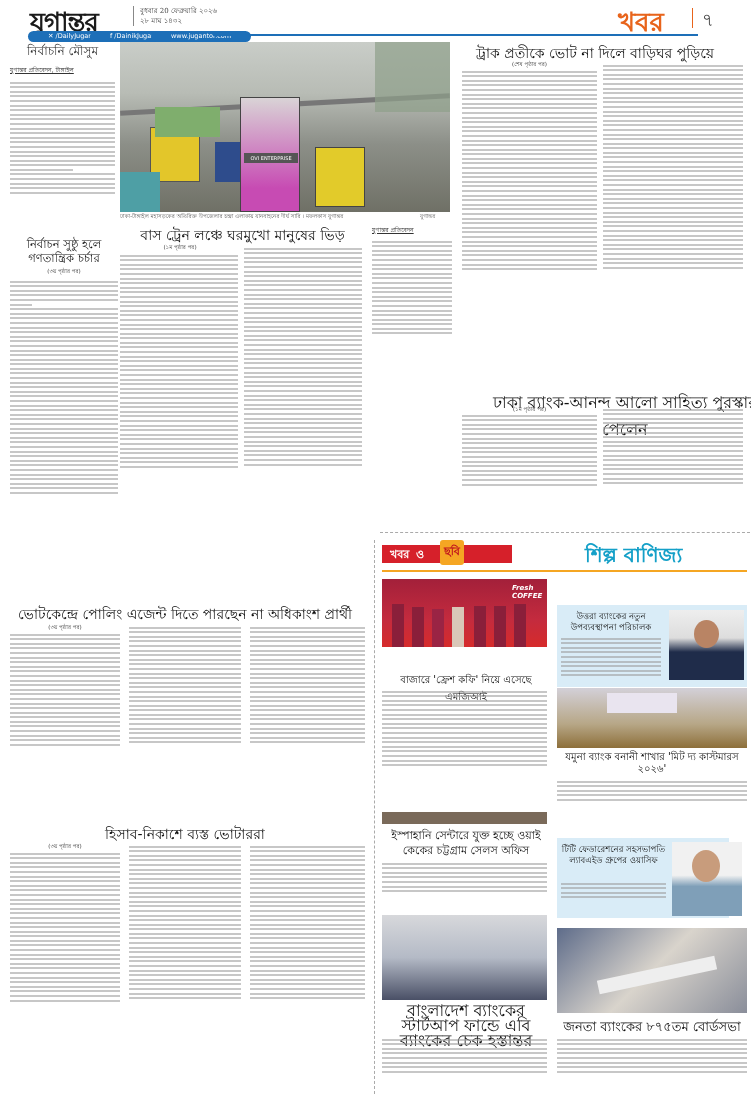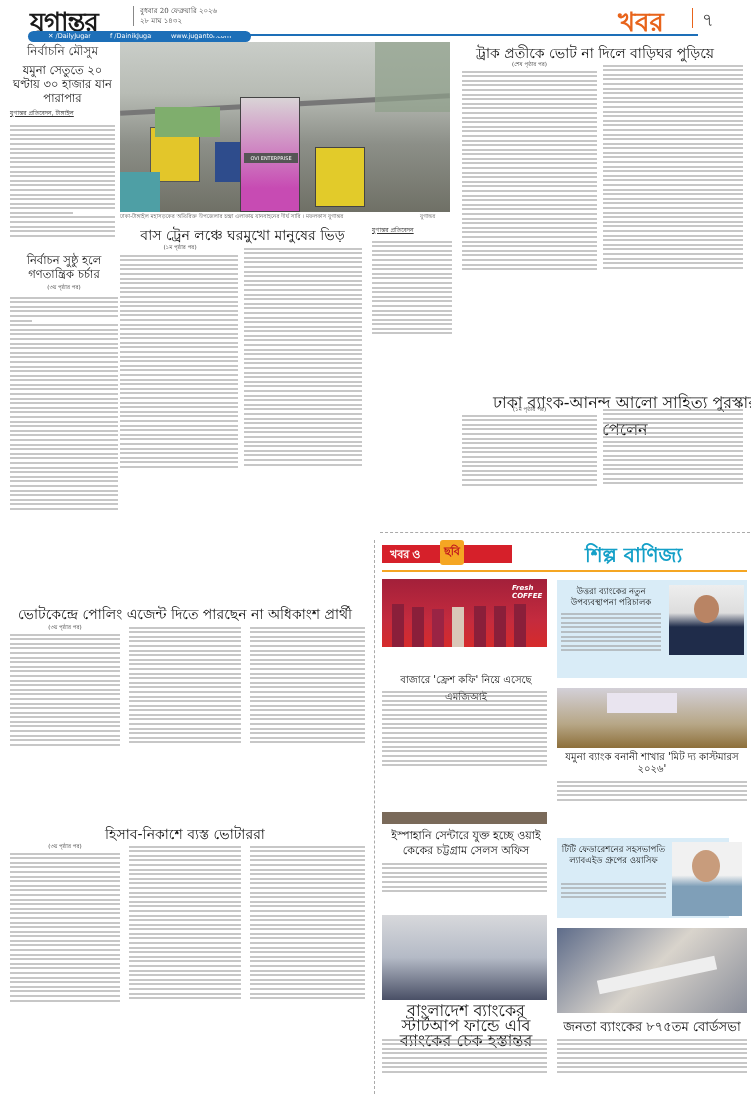--- a/index.html
+++ b/index.html
@@ -37,21 +37,20 @@
   <div class="abs social" style="left:90px"><span>f </span><span>/DainikJugantor</span></div>
   <div class="abs social" style="left:151px"><span>www.jugantor.com</span></div>
   <div class="abs rule-blue"></div>
   <div class="abs section-title">খবর</div>
   <div class="abs pagebar"></div>
   <div class="abs pagenum">৭</div>
 </div>
 
 <div class="abs" style="left:10px;top:42px;width:105px">
   <div class="hd" style="font-size:12px;color:#333">নির্বাচনি মৌসুম</div>
-  <div class="hd" style="font-size:11.5px;line-height:14px;margin-top:1px">যমুনা সেতুতে ২০ ঘণ্টায় ৩০ হাজার যান পারাপার</div>
   <div class="byline" style="margin-top:3px">যুগান্তর প্রতিবেদন, টাঙ্গাইল</div>
   <div class="col-text" style="height:130px;margin-top:3px">
     <div class="line"></div>
       <div class="line"></div>
       <div class="line"></div>
       <div class="line"></div>
       <div class="line"></div>
       <div class="line"></div>
       <div class="line"></div>
       <div class="line"></div>
@@ -68,21 +67,21 @@
       <div class="line"></div>
       <div class="line" style="width:60%"></div>
       <div class="line"></div>
       <div class="line"></div>
       <div class="line"></div>
       <div class="line"></div>
       <div class="line"></div>
   </div>
 </div>
 
-<div class="abs" style="left:10px;top:253px;width:108px">
+<div class="abs" style="left:10px;top:237px;width:108px">
   <div class="hd" style="font-size:11.5px;line-height:14px">নির্বাচন সুষ্ঠু হলে গণতান্ত্রিক চর্চার</div>
   <div class="cont" style="margin-top:3px">(৩য় পৃষ্ঠার পর)</div>
   <div class="col-text" style="height:305px;margin-top:2px">
     <div class="line"></div>
       <div class="line"></div>
       <div class="line"></div>
       <div class="line"></div>
       <div class="line"></div>
       <div class="line" style="width:20%"></div>
       <div class="line"></div>
@@ -409,21 +408,21 @@
     <div class="line"></div>
     <div class="line"></div>
     <div class="line"></div>
     <div class="line"></div>
     <div class="line"></div>
 </div>
 
 <div class="abs dotted-h" style="left:380px;top:532px;width:370px"></div>
 
 <div class="abs" style="left:382px;top:545px;width:130px;height:18px;background:#d6202a">
-  <span class="abs" style="left:8px;top:1px;color:#fff;font-family:Liberation Serif, serif;font-weight:bold;font-size:11px">খবর ও</span>
+  <span class="abs" style="left:8px;top:1px;color:#fff;font-family:Liberation Mono, monospace;font-weight:bold;font-size:11px">খবর ও</span>
   <span class="abs" style="left:58px;top:-5px;background:#f5a623;color:#c0141e;font-family:'DejaVu Sans',sans-serif;font-weight:bold;font-size:11px;padding:3px 4px;border-radius:3px">ছবি</span>
 </div>
 <div class="abs" style="left:585px;top:540px;font-family:'DejaVu Sans',sans-serif;font-weight:bold;font-size:20px;color:#14a0c8">শিল্প বাণিজ্য</div>
 <div class="abs" style="left:382px;top:570px;width:365px;height:2px;background:#f5a623"></div>
 
 <div class="abs photo" style="left:382px;top:579px;width:165px;height:68px;background:linear-gradient(#a3203a,#c42b3e 60%,#d62b2b)">
   <div class="abs" style="left:130px;top:5px;color:#fff;font-family:'DejaVu Sans',sans-serif;font-style:italic;font-weight:bold;font-size:7px">Fresh COFFEE</div>
   <div class="abs" style="left:10px;top:25px;width:12px;height:55px;background:#8a1f3a"></div>
   <div class="abs" style="left:30px;top:28px;width:12px;height:52px;background:#8a1f3a"></div>
   <div class="abs" style="left:50px;top:30px;width:12px;height:50px;background:#9a2444"></div>
@@ -446,21 +445,21 @@
     <div class="line"></div>
     <div class="line"></div>
     <div class="line"></div>
     <div class="line"></div>
     <div class="line"></div>
     <div class="line"></div>
     <div class="line"></div>
     <div class="line"></div>
 </div>
 
-<div class="abs bluebox" style="left:557px;top:580px;width:190px;height:98px">
+<div class="abs bluebox" style="left:557px;top:605px;width:190px;height:82px">
   <div class="abs hd" style="left:4px;top:6px;width:100px;font-size:8.5px;line-height:11px">উত্তরা ব্যাংকের নতুন উপব্যবস্থাপনা পরিচালক</div>
   <div class="abs col-text" style="left:4px;top:30px;width:100px;height:64px">
     <div class="line"></div>
       <div class="line"></div>
       <div class="line"></div>
       <div class="line"></div>
       <div class="line"></div>
       <div class="line"></div>
       <div class="line"></div>
       <div class="line"></div>

